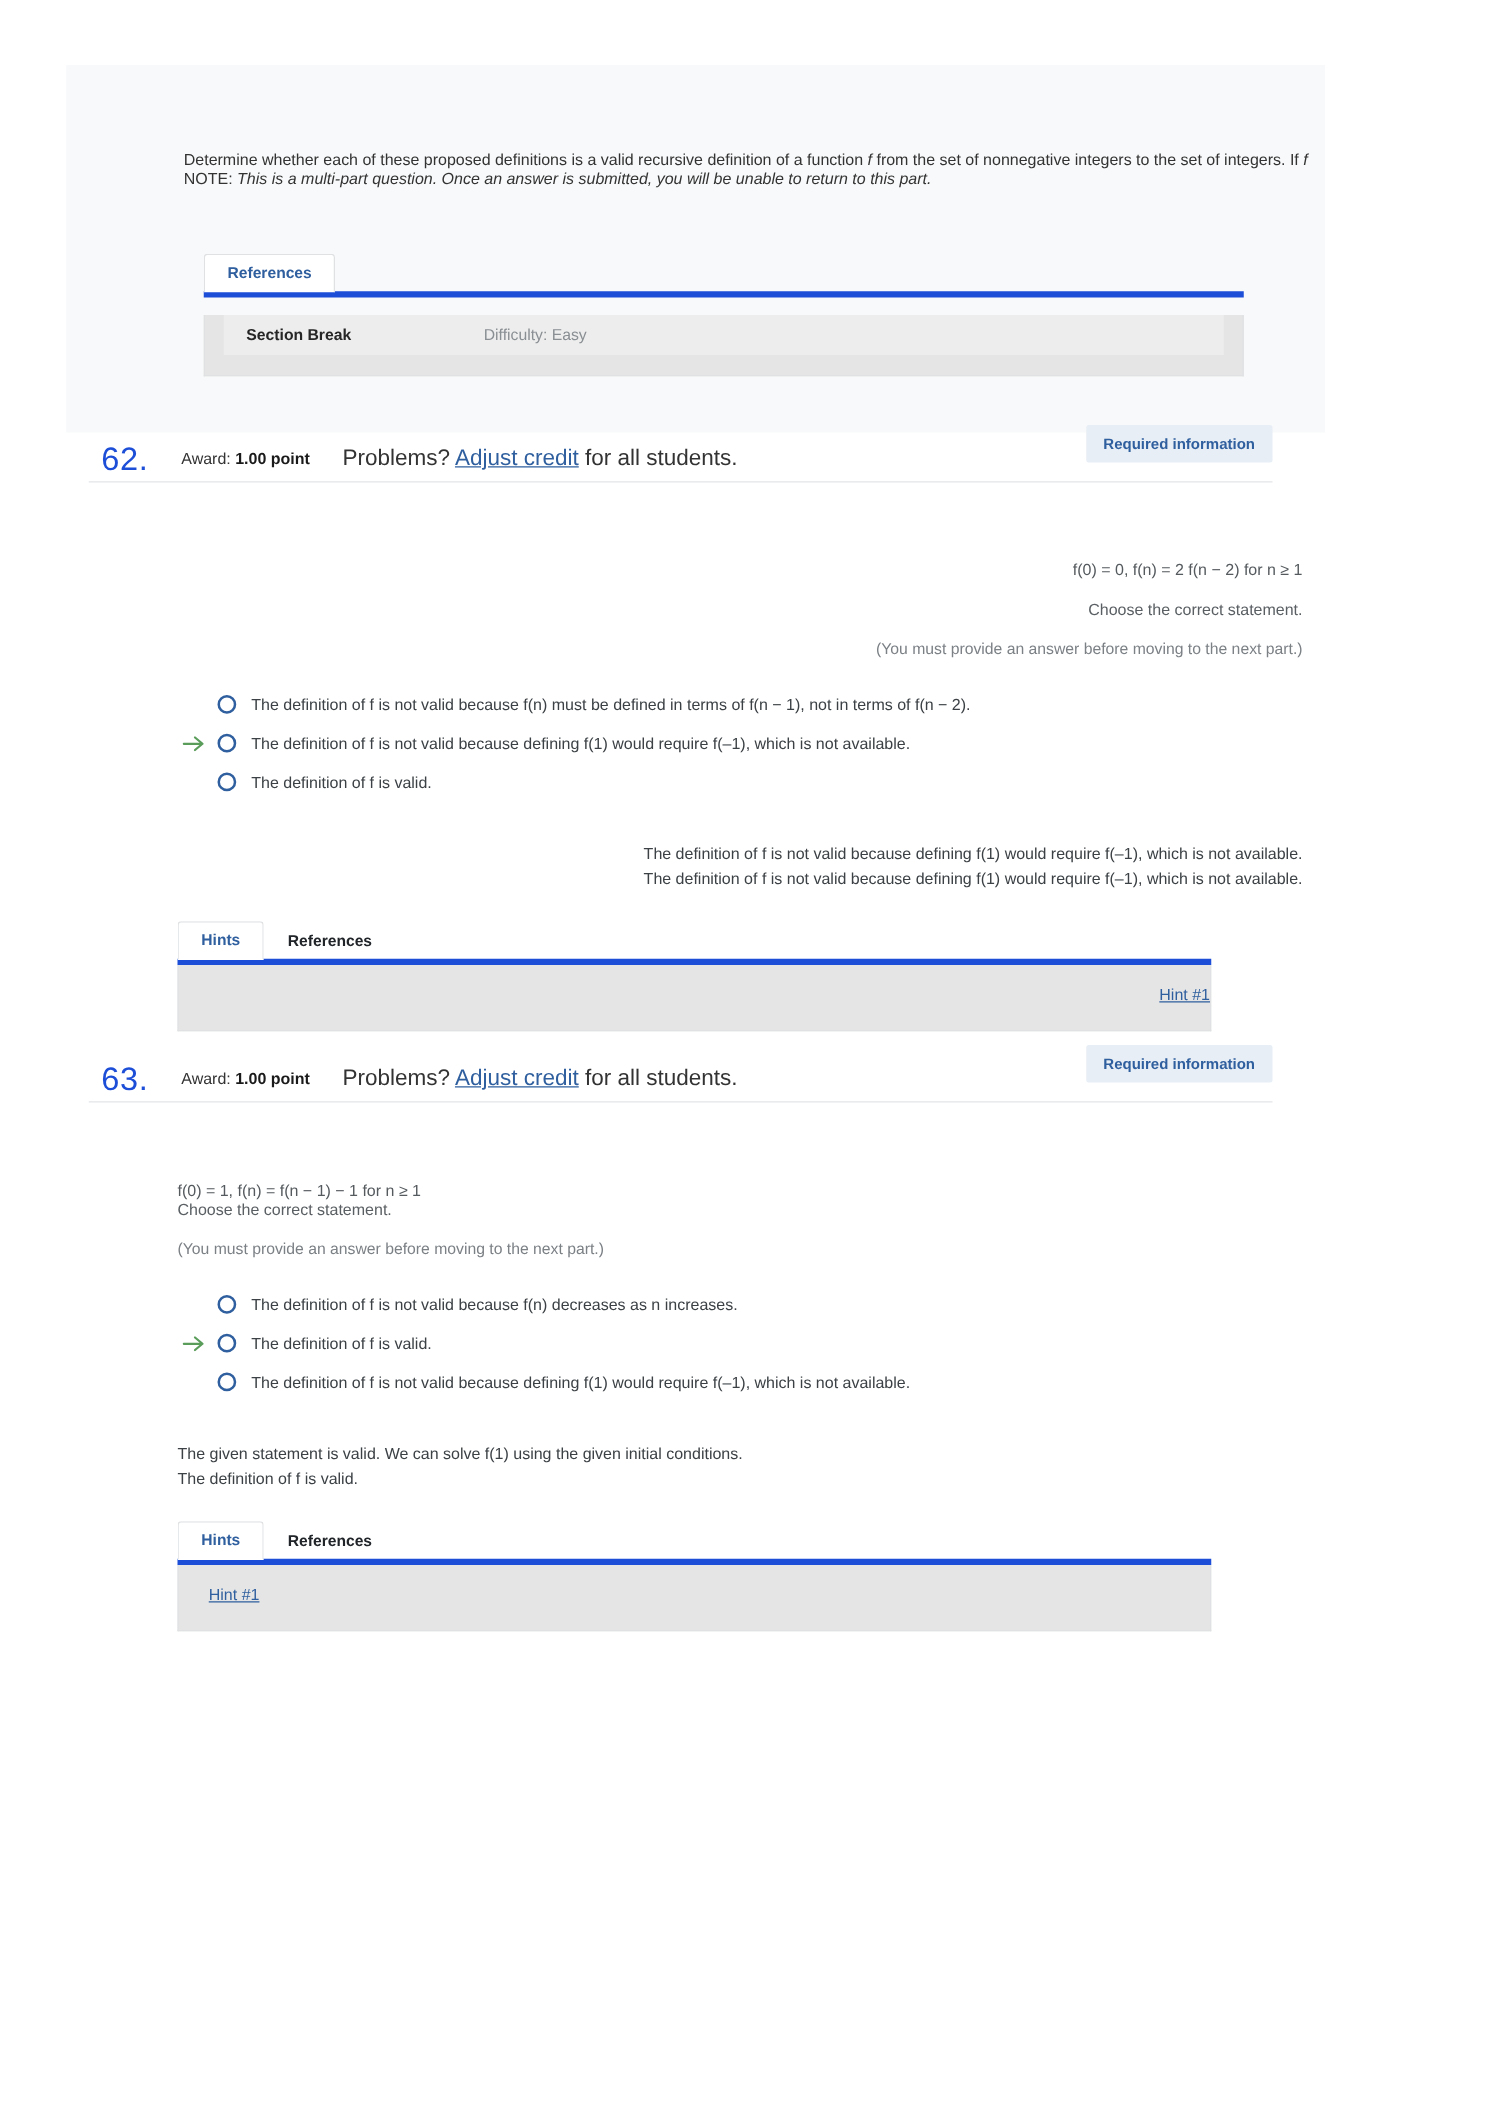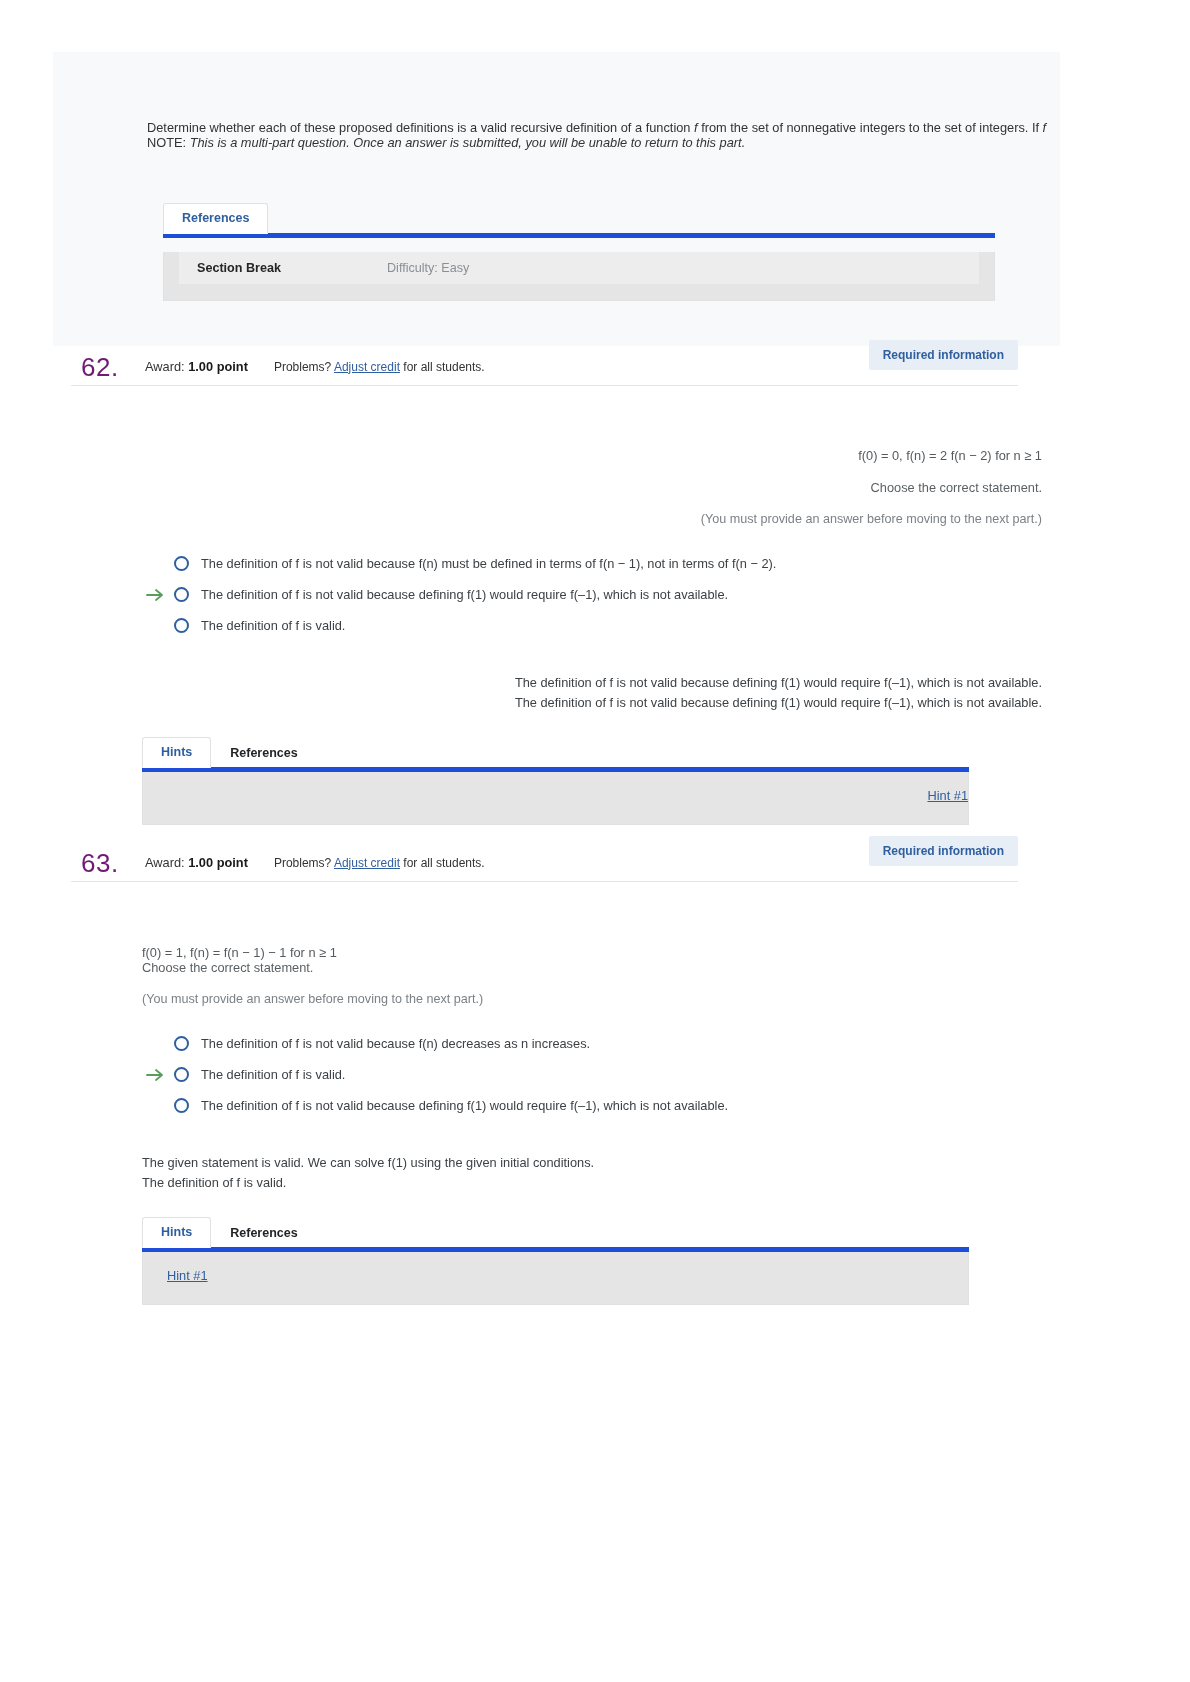--- a/index.html
+++ b/index.html
@@ -86,30 +86,30 @@
     position: absolute;
     left: 71px;
     width: 947px;
     height: 38px;
     border-bottom: 1px solid #e3e5e7;
     display: flex;
     align-items: center;
   }
   .q-num {
     font-size: 26px;
-    color: #701a75;
+    color: #1d4ed8;
     letter-spacing: 0.5px;
     width: 74px;
     padding-left: 10px;
     line-height: 1;
   }
   .q-award { font-size: 12.8px; color: #333; }
   .q-award b { font-weight: bold; color: #1a1a1a; }
   .q-problems {
-    font-size: 12px; color: #333;
+    font-size: 18px; color: #333;
     margin-left: 26px;
   }
   .q-problems a { color: #2f5f9e; text-decoration: underline; }
   .q-badge {
     position: absolute;
     right: 0; top: -8px;
     background: #e8eef5;
     color: #2f5f9e;
     font-size: 12px;
     font-weight: bold;

